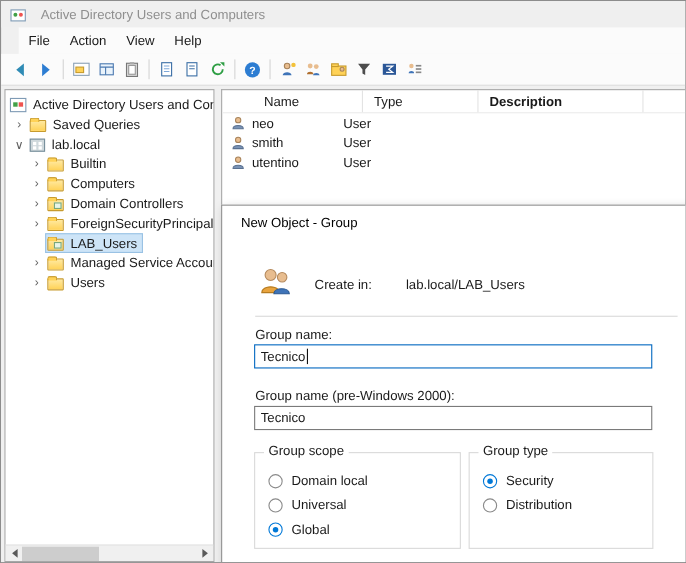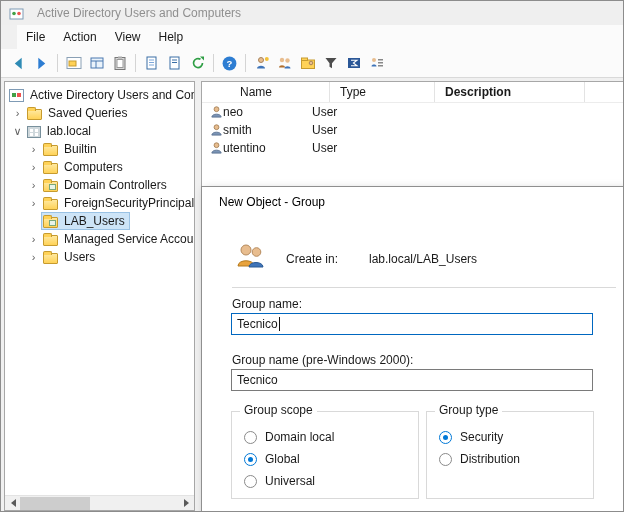--- a/index.html
+++ b/index.html
@@ -55,21 +55,21 @@
   .tri-r { width:0; height:0; border:4px solid transparent; border-left:5px solid #5a5a5a; margin-left:3px; }
   .sb-track { flex:1; height:15px; position:relative; }
   .sb-thumb { position:absolute; left:0; top:1px; width:70px; height:13px; background:#cdcdcd; }
   
   .list-panel { position:absolute; left:200px; top:3px; right:0; bottom:0;
     background:#fff; border-top:1px solid #a7a7a7; border-left:1px solid #a7a7a7; }
   .list-header { display:flex; height:21px; border-bottom:1px solid #ececec;padding-left:28px; }
   .hcell { display:flex; align-items:center; padding-left:10px; border-right:1px solid #e3e3e3; color:#1a1a1a; }
   .w-name { width:100px; } .w-type { width:105px; } .w-desc { width:150px;font-weight:bold; }
   .list-row { display:flex; height:18px; align-items:center; }
-  .cell-name { width:100px; display:flex; align-items:center; gap:0; padding-left:8px; }
+  .cell-name { width:100px; display:flex; align-items:center; gap:6px; padding-left:8px; }
   .cell-type { width:105px; padding-left:10px; }
   .cell-desc { width:150px; padding-left:10px; }
   
   .dialog { position:absolute; left:200px; top:185px; width:430px; height:332px;
     background:#fff; border:1px solid #8f8f8f; box-shadow:3px 3px 9px rgba(0,0,0,.22); }
   .dlg-title { height:30px; display:flex; align-items:center; padding-left:17px; color:#000; }
   .dlg-body { position:relative; height:300px; }
   .dlg-icon { position:absolute; left:33px; top:25px; }
   .create-in-label { position:absolute; left:84px; top:35px; }
   .create-in-value { position:absolute; left:167px; top:35px; }
@@ -374,26 +374,26 @@
       </div>
 
       <div class="groupbox gb-scope">
         <span class="legend">Group scope</span>
         <div class="gb-inner">
           <label class="radio-row">
             <span class="radio"></span>
             <span>Domain local</span>
           </label>
           <label class="radio-row">
+            <span class="radio"></span>
+            <span>Universal</span>
+          </label>
+          <label class="radio-row">
             <span class="radio on"></span>
             <span>Global</span>
-          </label>
-          <label class="radio-row">
-            <span class="radio"></span>
-            <span>Universal</span>
           </label>
         </div>
       </div>
 
       <div class="groupbox gb-type">
         <span class="legend">Group type</span>
         <div class="gb-inner">
           <label class="radio-row">
             <span class="radio on"></span>
             <span>Security</span>

